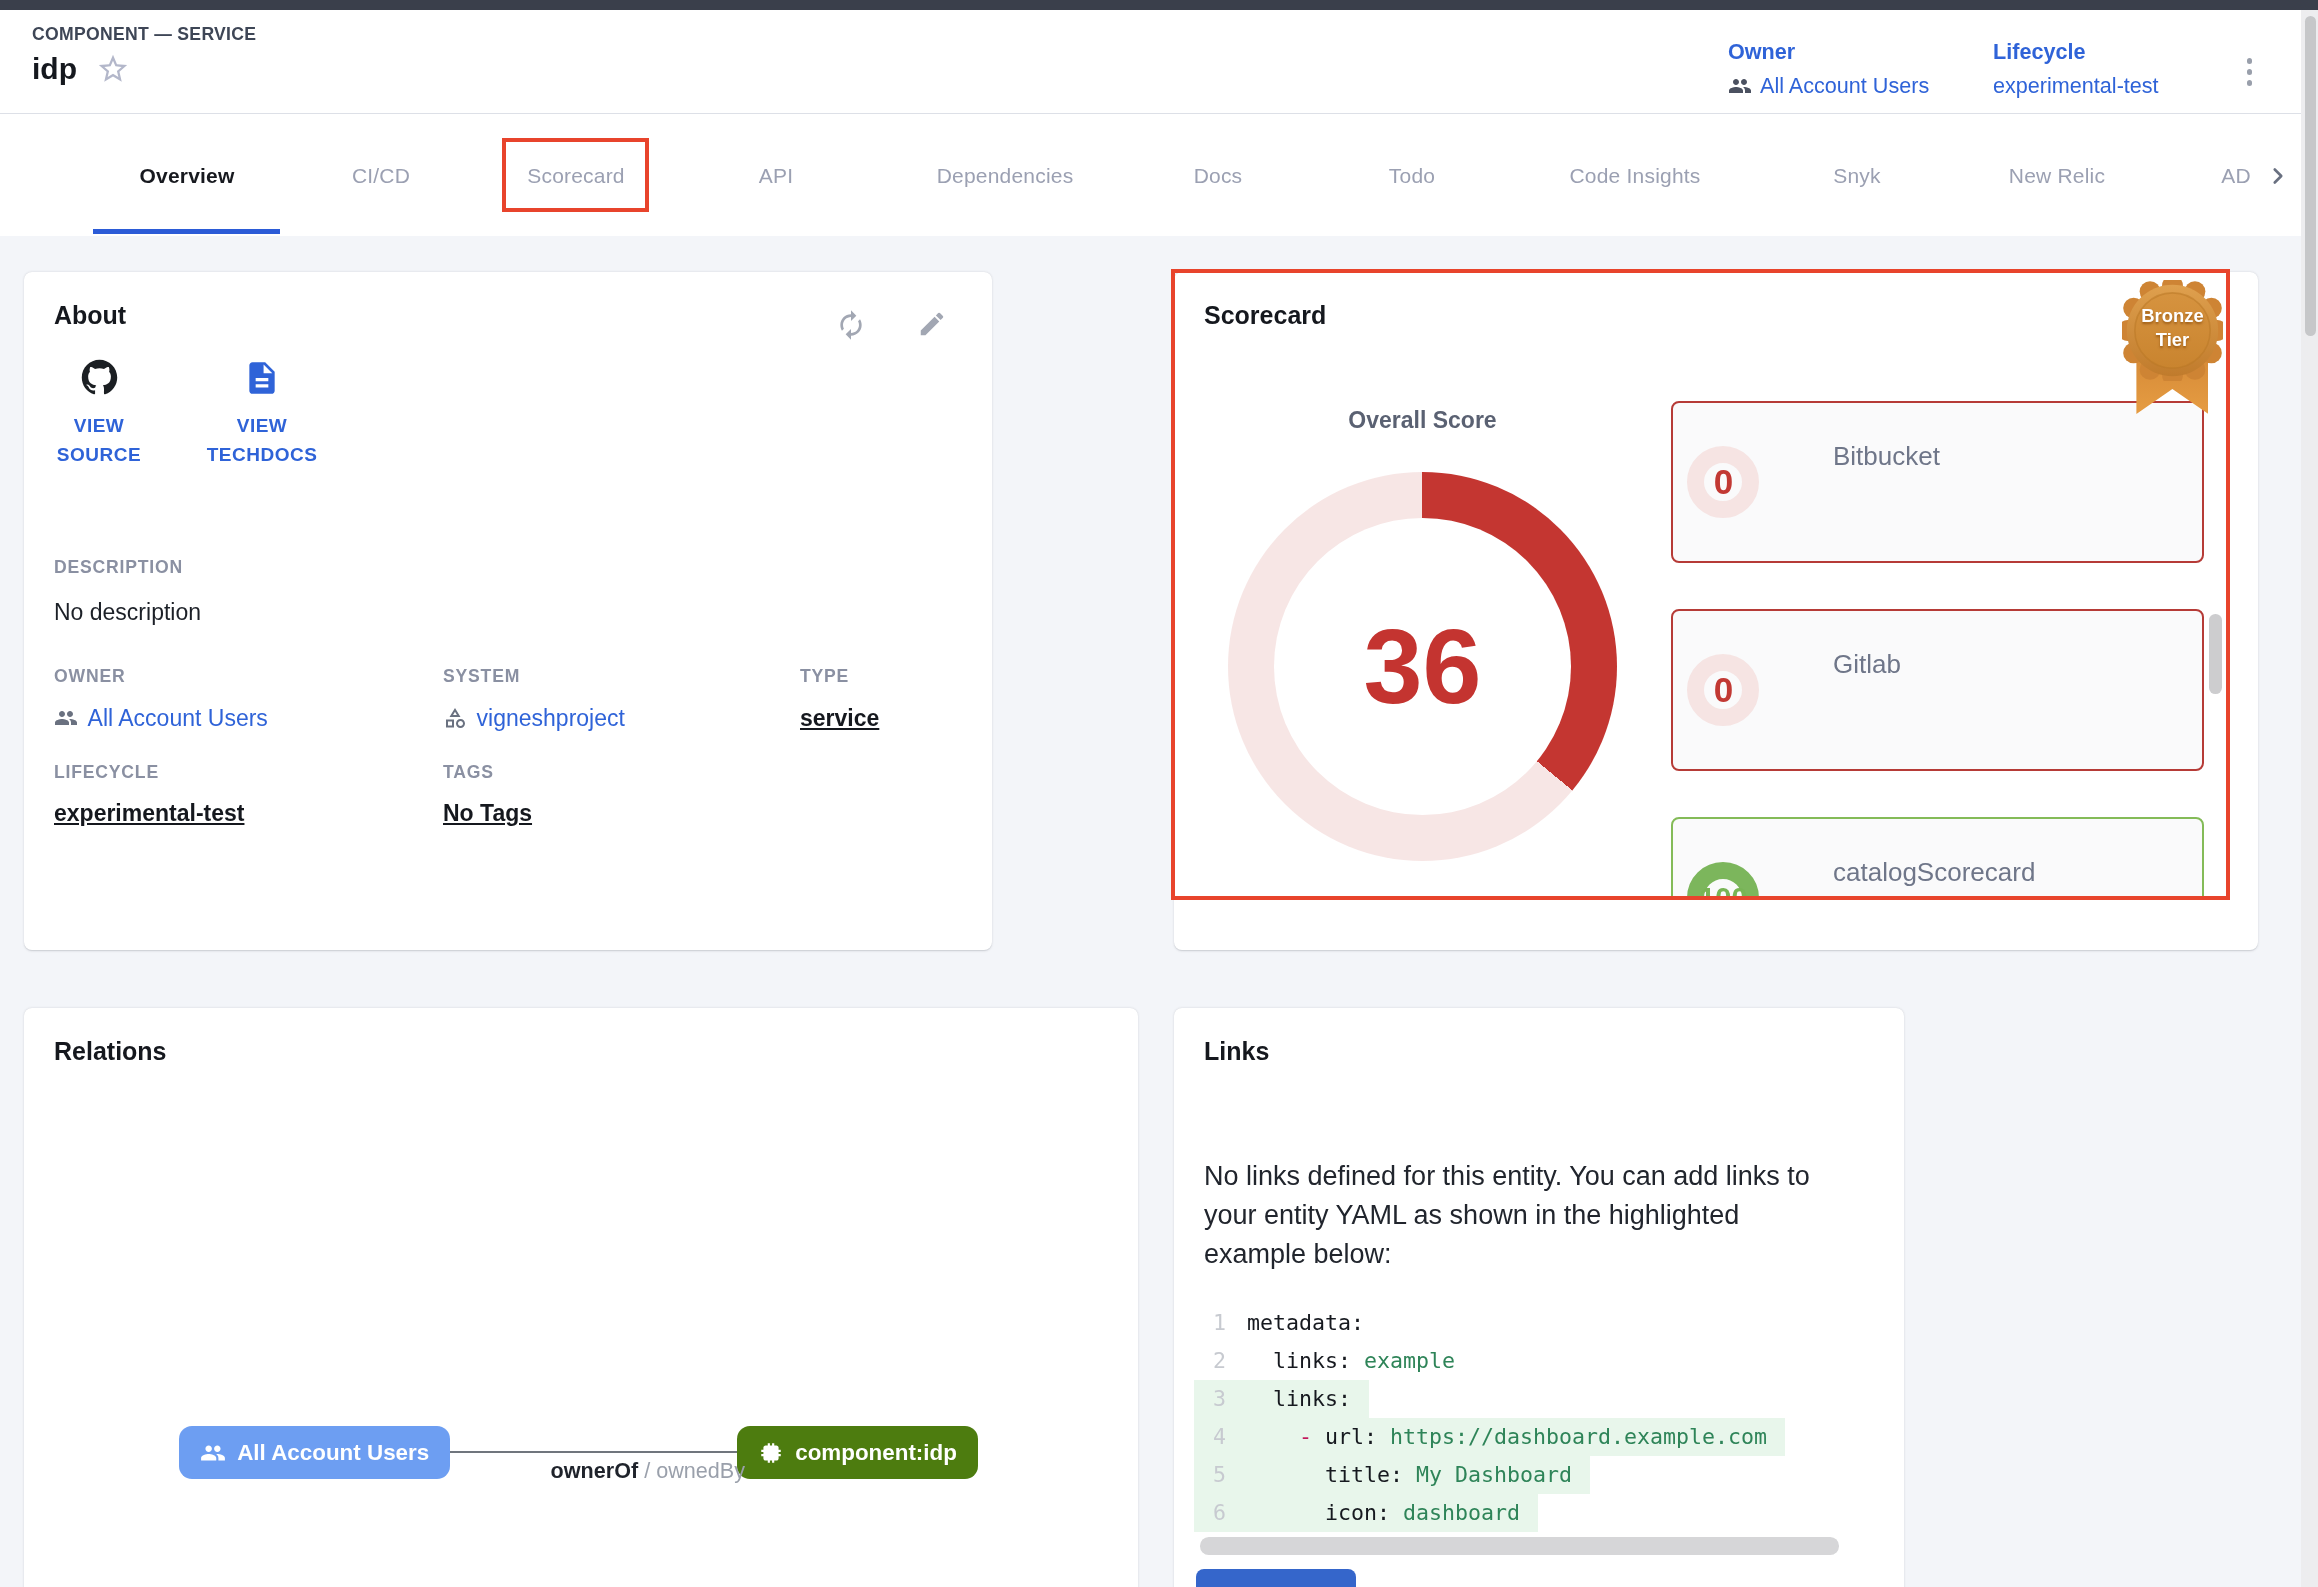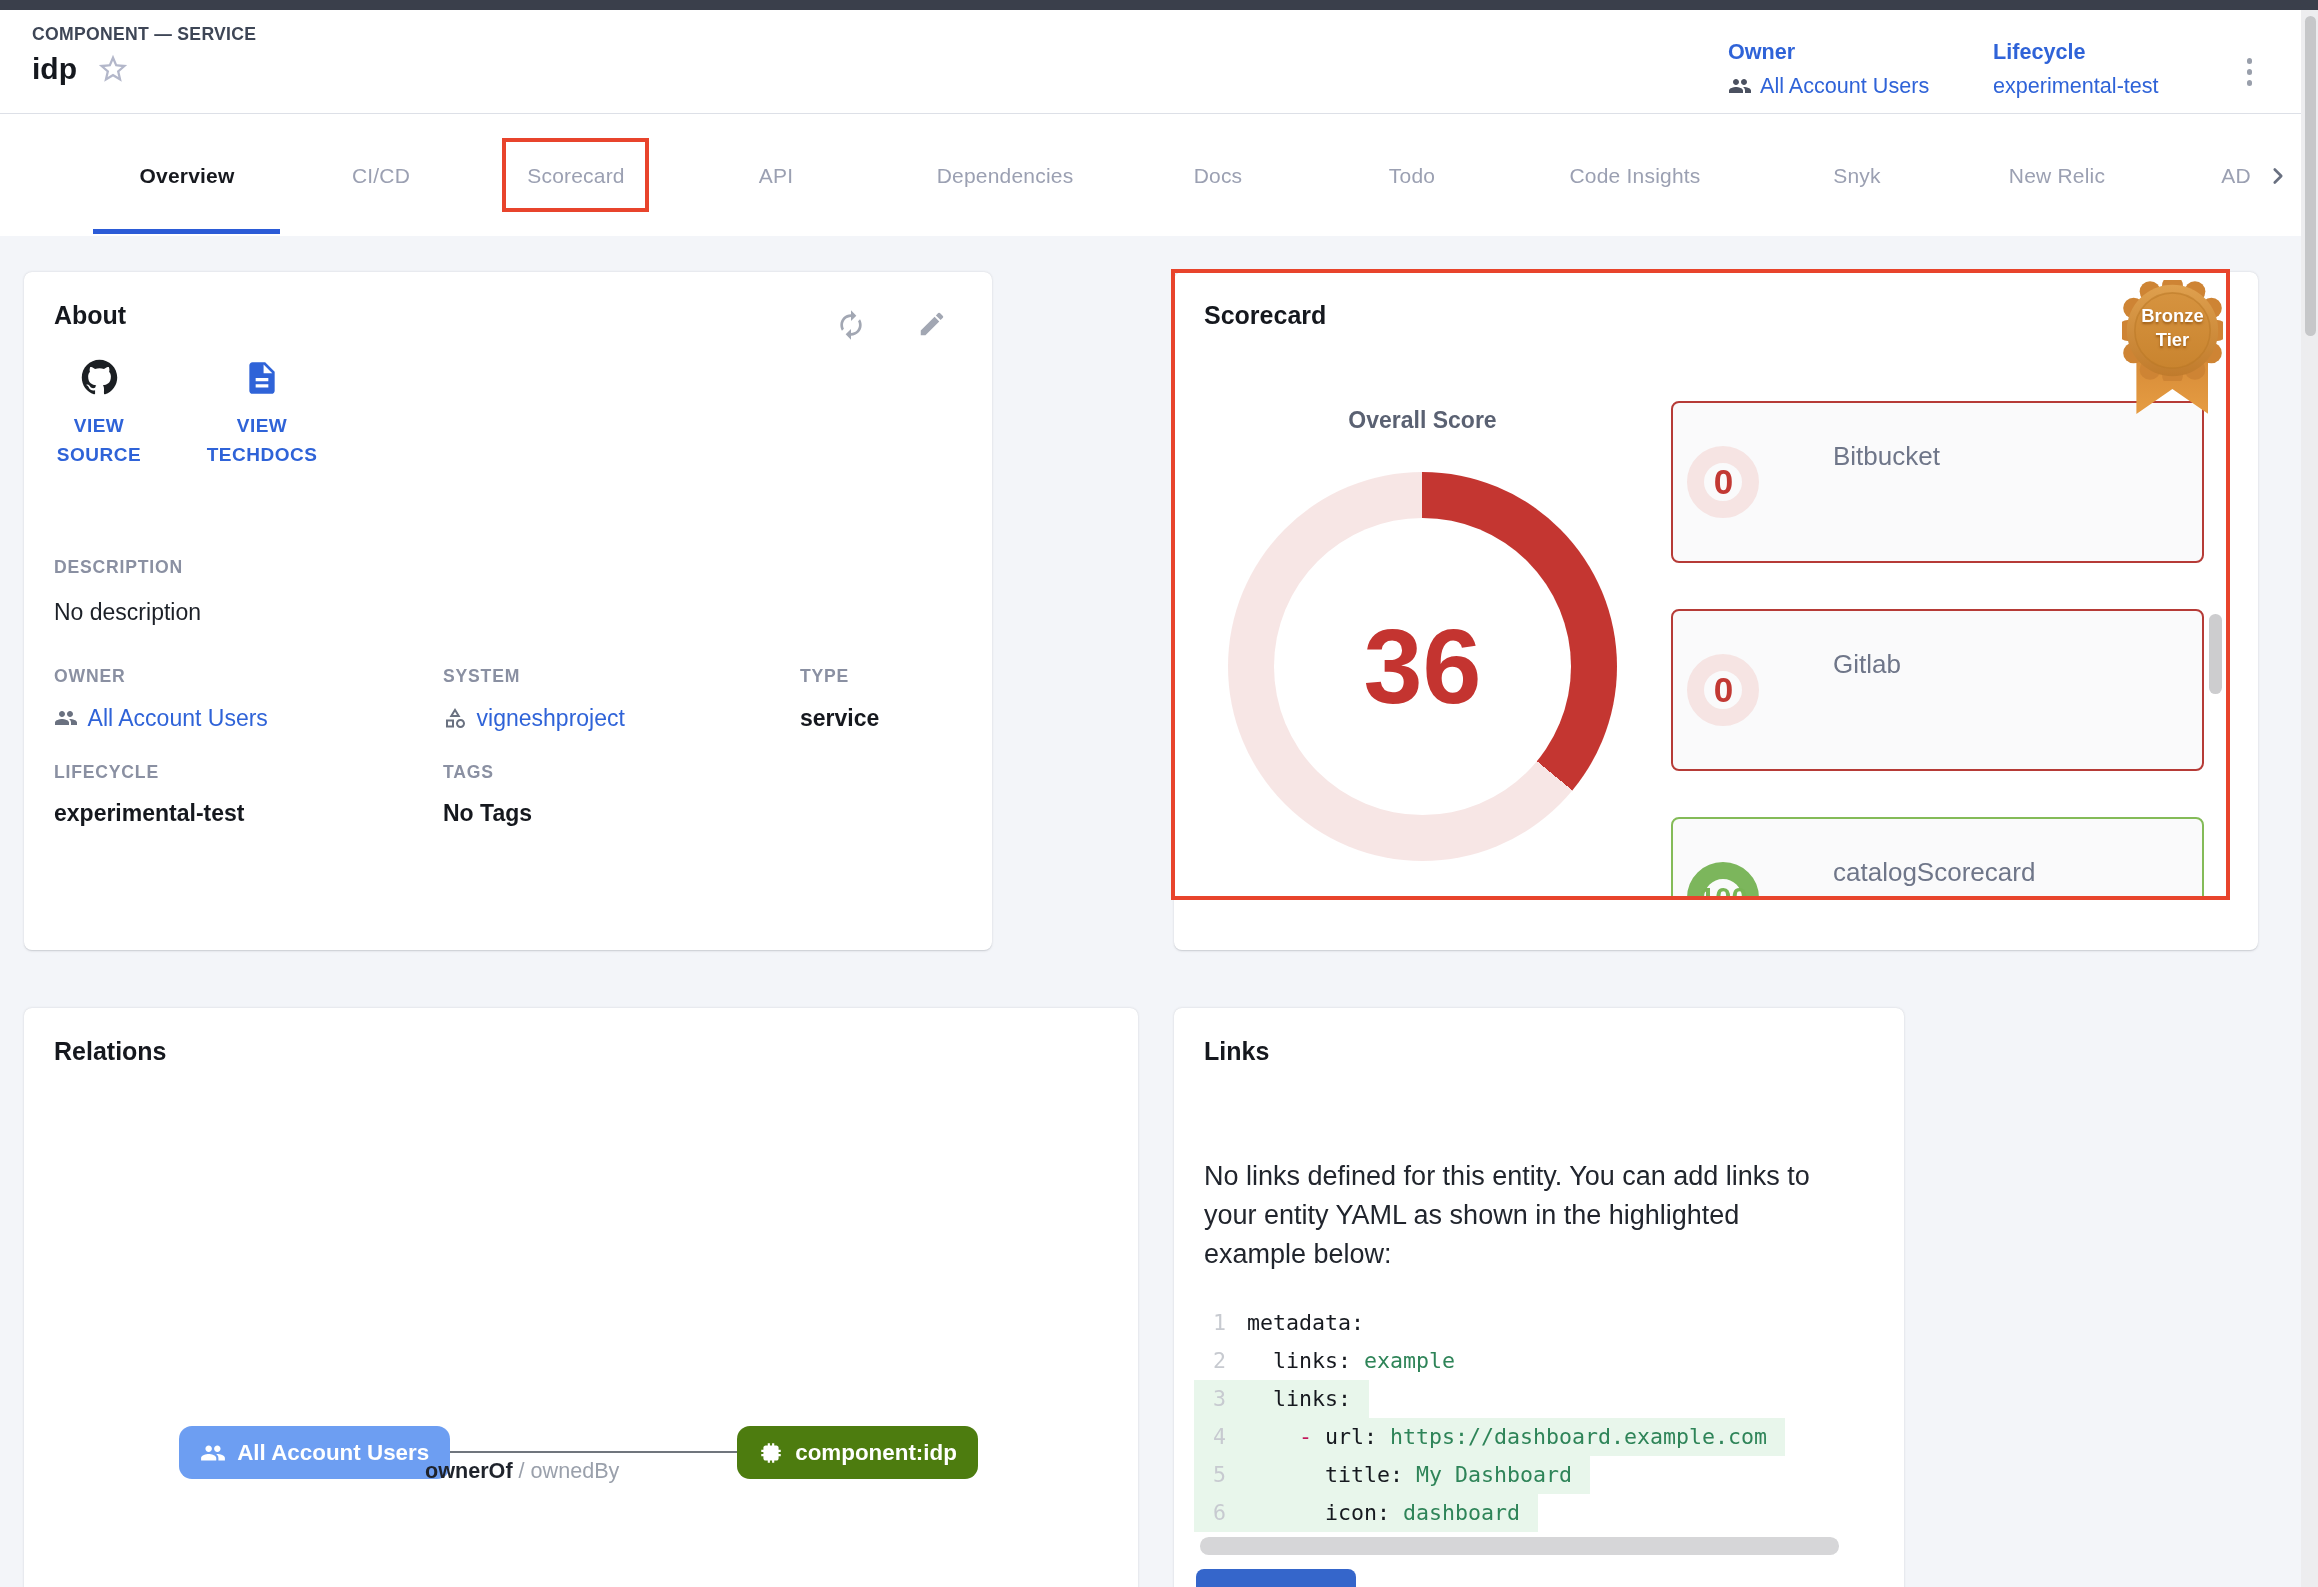--- a/index.html
+++ b/index.html
@@ -47,21 +47,21 @@
   .about-link .lk-icon { height:45px; display:flex; align-items:center; }
   .about-link .lk-label { margin-top:11.2px; font-size:19px; font-weight:700; letter-spacing:0.5px; color:var(--accent); text-align:center; line-height:29px; }
   .about-link.src .lk-label { width:90px; }
   .about-link.docs .lk-label { width:146px; }
   .gh { color:#1B1F23; } .docicon { color:var(--accent); }
   .field-label { font-size:17.6px; font-weight:600; letter-spacing:0.8px; color:#8A90A2; }
   .about-desc { position:absolute; left:30px; top:285px; }
   .about-desc .fv { margin-top:21px; font-size:23px; color:#1C2027; }
   .about-grid { position:absolute; left:30px; top:394px; width:1053px; display:grid; grid-template-columns:389px 357px 1fr; row-gap:30px; }
   .fcell .fval { margin-top:17.6px; font-size:23px; color:#15181E; display:flex; align-items:center; gap:9.6px; }
-  .fval.bold { font-weight:700; }
+  .fval.bold { font-weight:700;text-decoration:underline; }
   .fval a { color:var(--accent); text-decoration:none; cursor:pointer; }
   .fval .micon { color:#6A7180; display:flex; }
 
   
   #scorecard-card { left:1174px; top:36px; width:1084px; height:678px; }
   .overall-label { position:absolute; left:54px; top:135px; width:389px; text-align:center; font-size:23px; font-weight:600; color:#5A6172; }
   .gauge { position:absolute; left:54px; top:200px; width:389px; height:389px; }
   .gauge-ring { position:absolute; inset:0; border-radius:50%; }
   .gauge-ring::after { content:""; position:absolute; inset:46px; border-radius:50%; background:#fff; }
   .gauge-num { position:absolute; inset:0; display:flex; align-items:center; justify-content:center; font-size:106px; font-weight:700; }
@@ -80,21 +80,21 @@
   .badge .badge-text { position:absolute; left:0; top:24px; width:101px; text-align:center; color:#fff; font-size:18.4px; font-weight:800; line-height:24px; text-shadow:0 1.6px 2.4px rgba(120,60,0,.6); }
   .scorecard-annotation { position:absolute; left:1171px; top:33px; width:1059px; height:631px; border:4.8px solid var(--annotation); pointer-events:none; z-index:5; }
 
   
   #relations-card { left:24px; top:772px; width:1114px; height:633px; }
   .rel-line { position:absolute; left:401px; top:443px; width:320px; height:2.4px; background:#70757D; }
   .rel-chip { position:absolute; top:418px; height:53px; border-radius:13px; display:flex; align-items:center; gap:11.2px; padding:0 21px; color:#fff; font-size:22.4px; font-weight:600; cursor:pointer; border:none; font-family:inherit; }
   .rel-chip .micon { color:#fff; display:flex; }
   #rel-source { left:155px; background:#6D9EF2; }
   #rel-target { left:713px; background:#F0A63C; }
-  .rel-edge-label { position:absolute; left:401px; top:450px; width:320px; text-align:left; font-size:21.6px; }
+  .rel-edge-label { position:absolute; left:401px; top:450px; width:320px; text-align:right; font-size:21.6px; }
   .rel-edge-label .from { color:#1F232B; font-weight:600; }
   .rel-edge-label .sep, .rel-edge-label .to { color:#9AA0AB; }
 
   
   #links-card { left:1174px; top:772px; width:730px; height:633px; }
   .links-empty { position:absolute; left:30px; top:149px; width:625px; font-size:27px; line-height:39px; color:#21252D; }
   .codeblock { position:absolute; left:20px; top:296px; width:687px; overflow:hidden; font-family:"DejaVu Sans Mono","Liberation Mono",monospace; font-size:21.6px; }
   .code-line { white-space:pre; height:38px; line-height:38px; }
   .line-inner { display:inline-block; padding-right:17.6px; }
   .code-line.hl .line-inner { background:#E8F6EB; }

